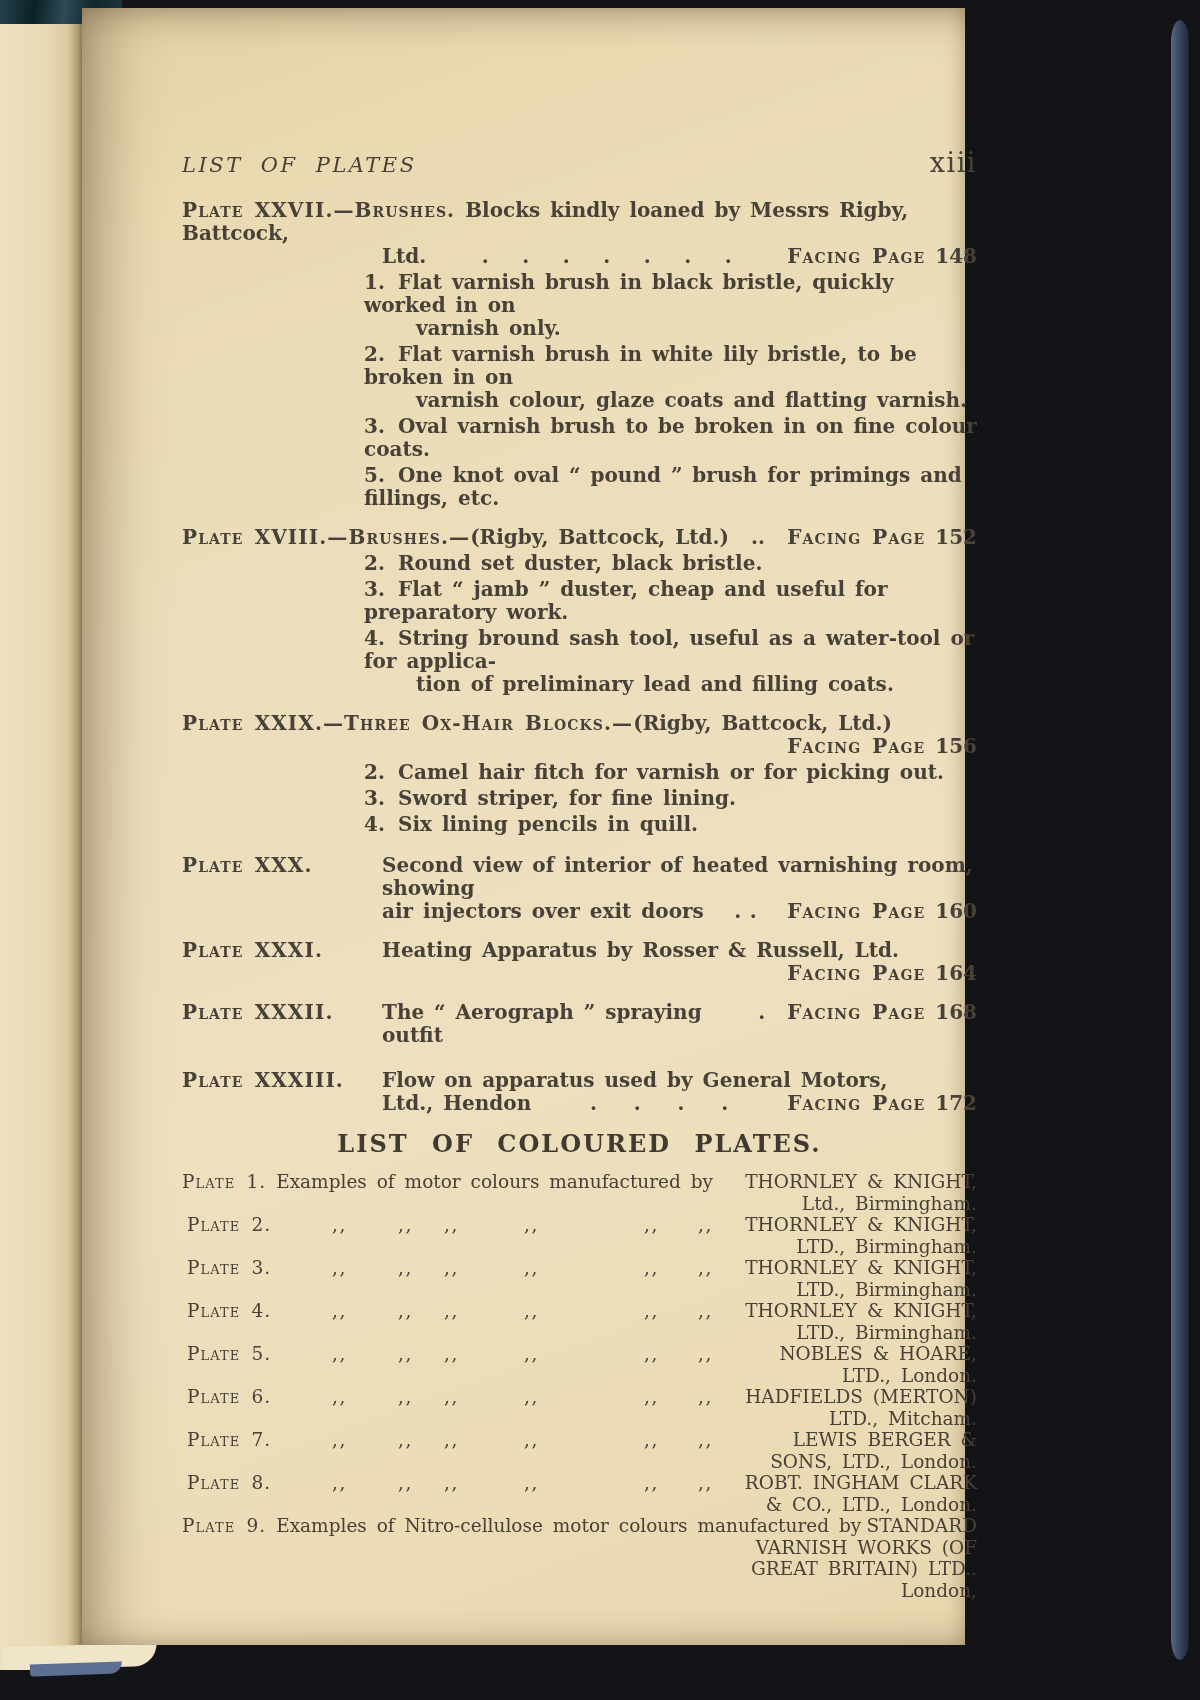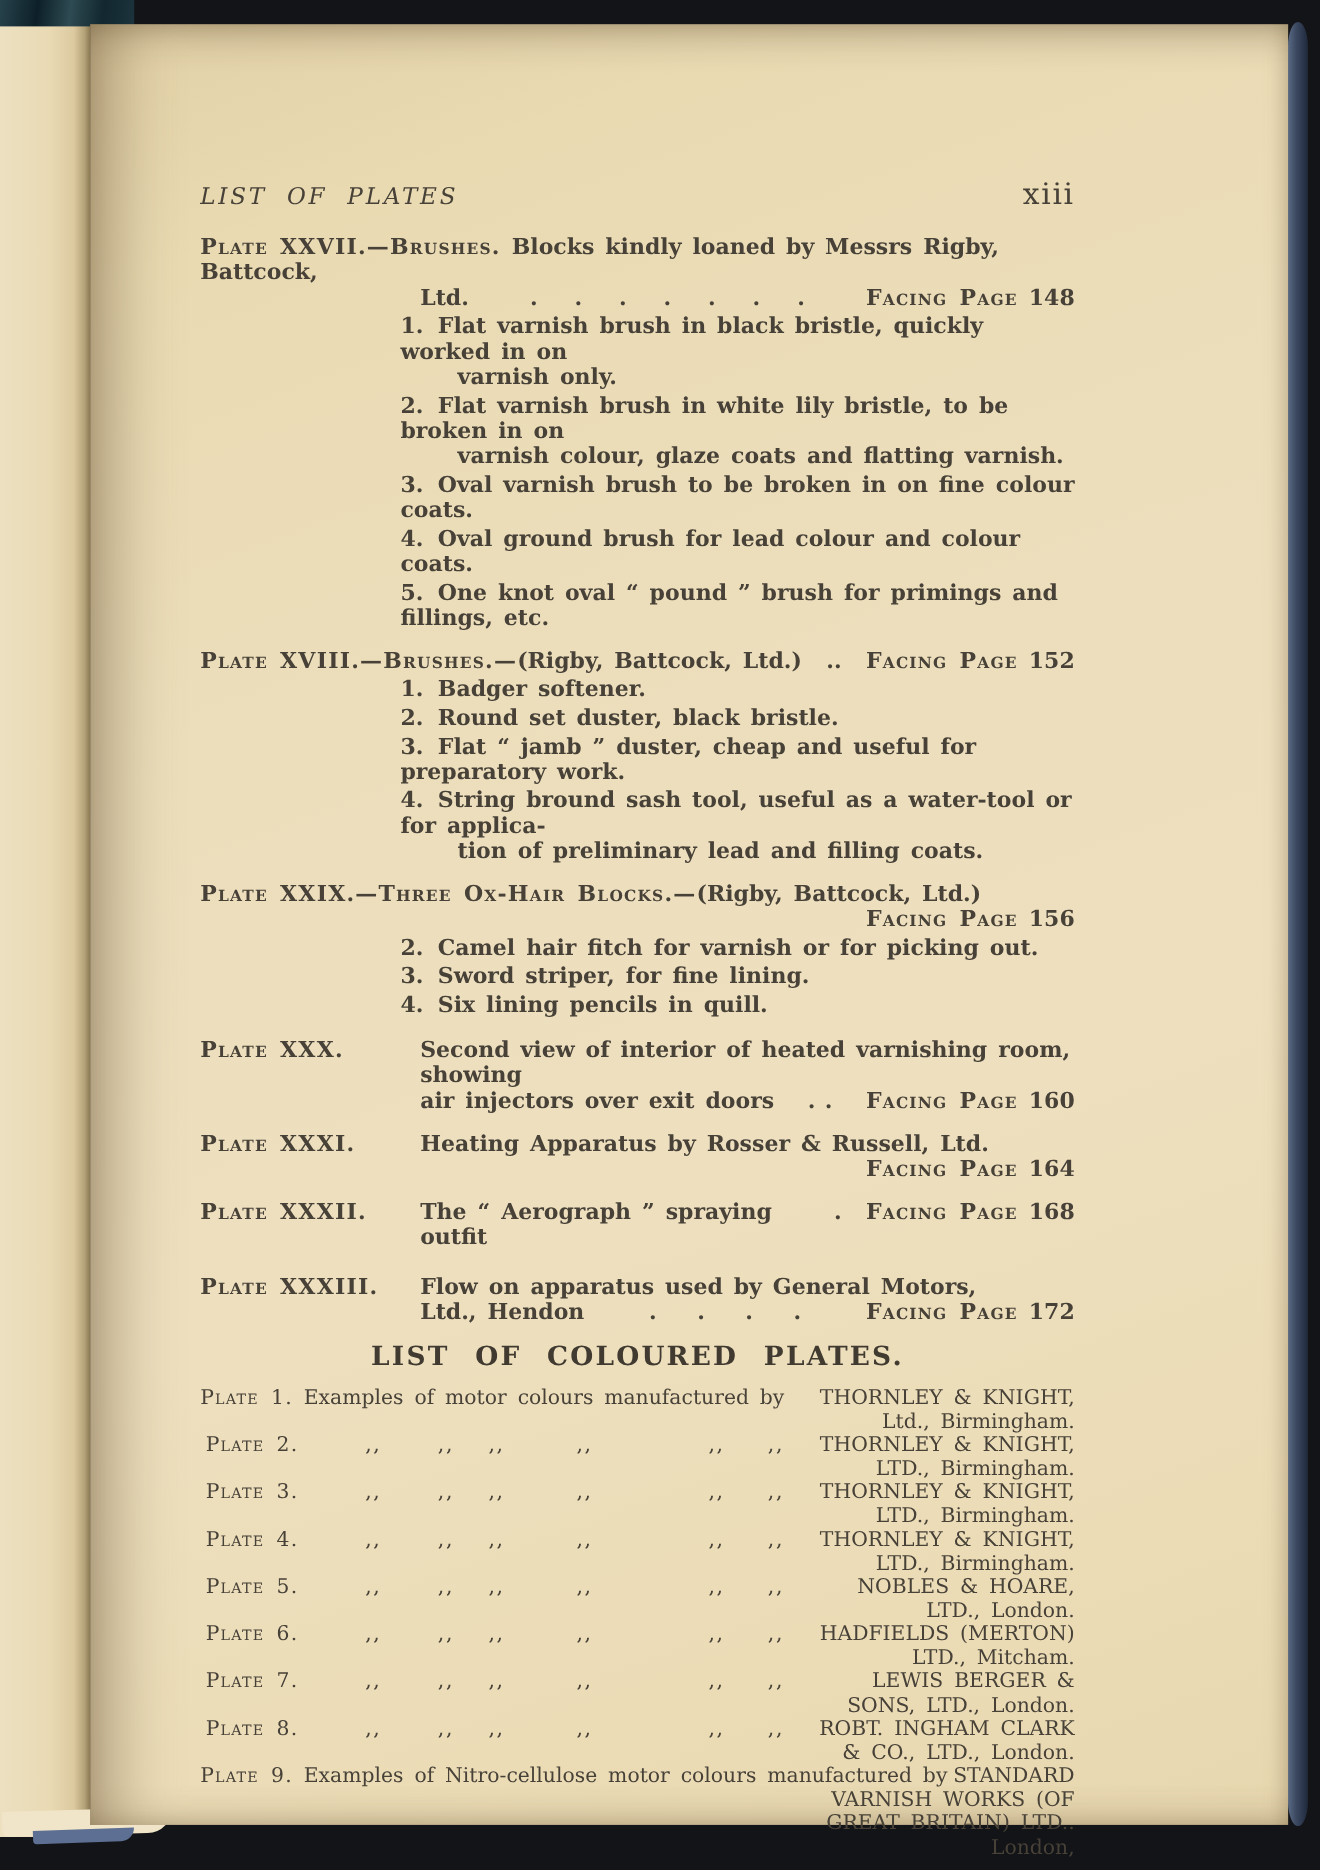--- a/index.html
+++ b/index.html
@@ -29,21 +29,21 @@
     position:absolute;left:2px;top:1645px;width:155px;height:23px;
     background:#f0e5c8;border-radius:0 0 70px 18px;transform:rotate(-1.6deg);
   }
   .sliver2{
     position:absolute;left:30px;top:1663px;width:92px;height:12px;
     background:#5d6f93;border-radius:0 0 44px 12px;transform:rotate(-2deg);
   }
 
   
   .page{
-    position:absolute;left:82px;top:22px;width:1089px;height:1637px;
+    position:absolute;left:82px;top:8px;width:883px;height:1637px;
     background:linear-gradient(160deg,#e2d1a7 0%,#e9dab2 12%,#ecdebb 35%,#eee0bf 60%,#ebdcb6 85%,#e7d7af 100%);
     box-shadow:
       inset 55px 0 60px -38px rgba(96,74,43,.5),
       inset -10px 0 22px -12px rgba(96,74,43,.38),
       inset 0 28px 40px -28px rgba(70,52,28,.45),
       inset 0 -22px 36px -26px rgba(96,74,43,.42);
   }
   .content{
     position:absolute;left:100px;top:0;width:795px;
     color:#474138;font-size:20px;line-height:23px;word-spacing:3px;
@@ -132,38 +132,32 @@
           <div class="icont">varnish only.</div>
         </div>
         <div class="item">
           <span class="inum">2.</span><span>Flat varnish brush in white lily bristle, to be broken in on</span>
           <div class="icont">varnish colour, glaze coats and flatting varnish.</div>
         </div>
         <div class="item">
           <span class="inum">3.</span><span>Oval varnish brush to be broken in on fine colour coats.</span>
         </div>
         <div class="item">
-          <span class="inum">4.</span><span>Oval ground brush for lead colour and colour coats.</span>
-        </div>
-        <div class="item">
           <span class="inum">5.</span><span>One knot oval “ pound ” brush for primings and fillings, etc.</span>
         </div>
       </div>
 
       <div class="entry mt16">
         <div class="lline">
           <span><span class="sc">Plate XVIII.—Brushes.—</span><span>(Rigby, Battcock, Ltd.)</span></span>
           <span class="leader">
             <span class="dot">.</span>
             <span class="dot">.</span>
           </span>
           <span class="facing"><span class="sc">Facing Page</span>&nbsp;<span>152</span></span>
-        </div>
-        <div class="item">
-          <span class="inum">1.</span><span>Badger softener.</span>
         </div>
         <div class="item">
           <span class="inum">2.</span><span>Round set duster, black bristle.</span>
         </div>
         <div class="item">
           <span class="inum">3.</span><span>Flat “ jamb ” duster, cheap and useful for preparatory work.</span>
         </div>
         <div class="item">
           <span class="inum">4.</span><span>String bround sash tool, useful as a water-tool or for applica-</span>
           <div class="icont">tion of preliminary lead and filling coats.</div>

